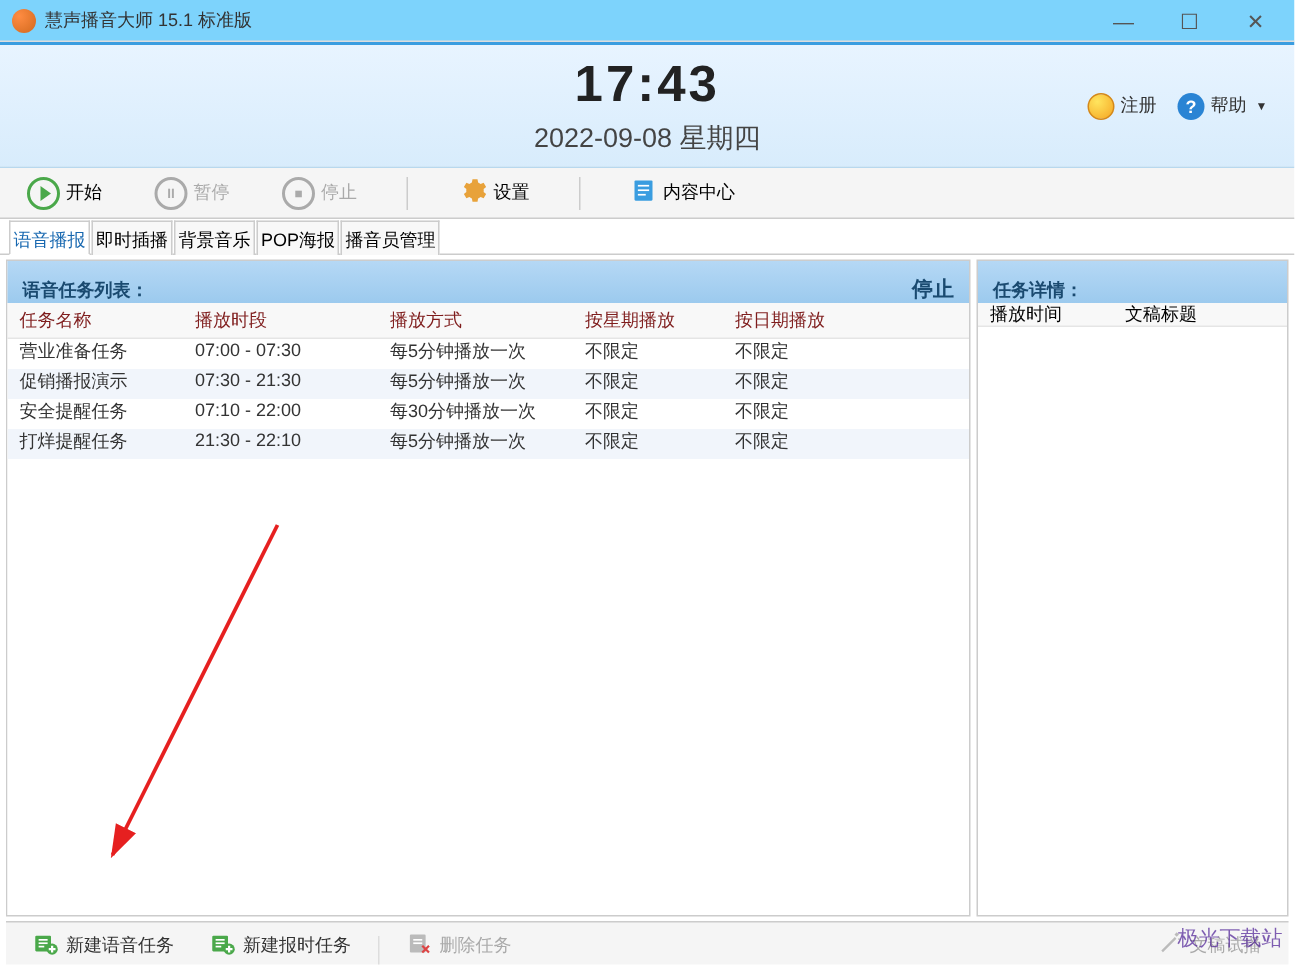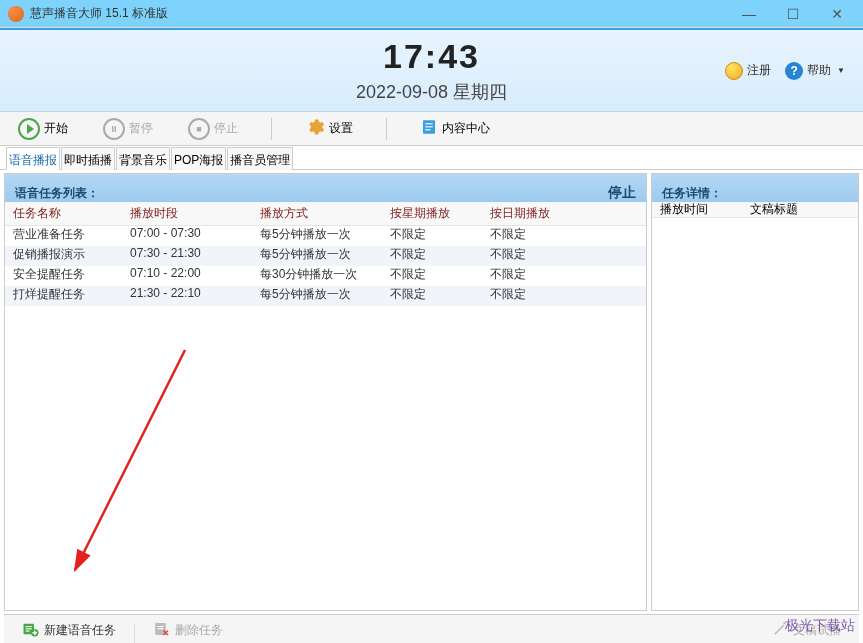--- a/index.html
+++ b/index.html
@@ -205,20 +205,34 @@
           <rect x="5" y="8" width="8" height="1.5" fill="#fff"></rect>
           <rect x="5" y="11" width="8" height="1.5" fill="#fff"></rect>
           <rect x="5" y="14" width="5" height="1.5" fill="#fff"></rect>
           <circle cx="17" cy="17" r="5" fill="#4aa84a"></circle>
           <rect x="16" y="14" width="2" height="6" fill="#fff"></rect>
           <rect x="14" y="16" width="6" height="2" fill="#fff"></rect>
         </svg>
     </span>
     <span>新建语音任务</span>
   </div>
+  <div class="bt-btn">
+    <span class="bt-ic">
+      <svg viewBox="0 0 24 24">
+          <rect x="2" y="5" width="14" height="14" rx="1" fill="#4aa84a"></rect>
+          <rect x="5" y="8" width="8" height="1.5" fill="#fff"></rect>
+          <rect x="5" y="11" width="8" height="1.5" fill="#fff"></rect>
+          <rect x="5" y="14" width="5" height="1.5" fill="#fff"></rect>
+          <circle cx="17" cy="17" r="5" fill="#4aa84a"></circle>
+          <rect x="16" y="14" width="2" height="6" fill="#fff"></rect>
+          <rect x="14" y="16" width="6" height="2" fill="#fff"></rect>
+        </svg>
+    </span>
+    <span>新建报时任务</span>
+  </div>
   <div class="bt-divider"></div>
   <div class="bt-btn disabled">
     <span class="bt-ic">
       <svg viewBox="0 0 24 24">
           <rect x="3" y="4" width="14" height="16" rx="1" fill="#bbb"></rect>
           <rect x="6" y="8" width="8" height="1.5" fill="#fff"></rect>
           <rect x="6" y="11" width="8" height="1.5" fill="#fff"></rect>
           <path stroke="#d44" stroke-width="2" d="M14 14l6 6M20 14l-6 6"></path>
         </svg>
     </span>

